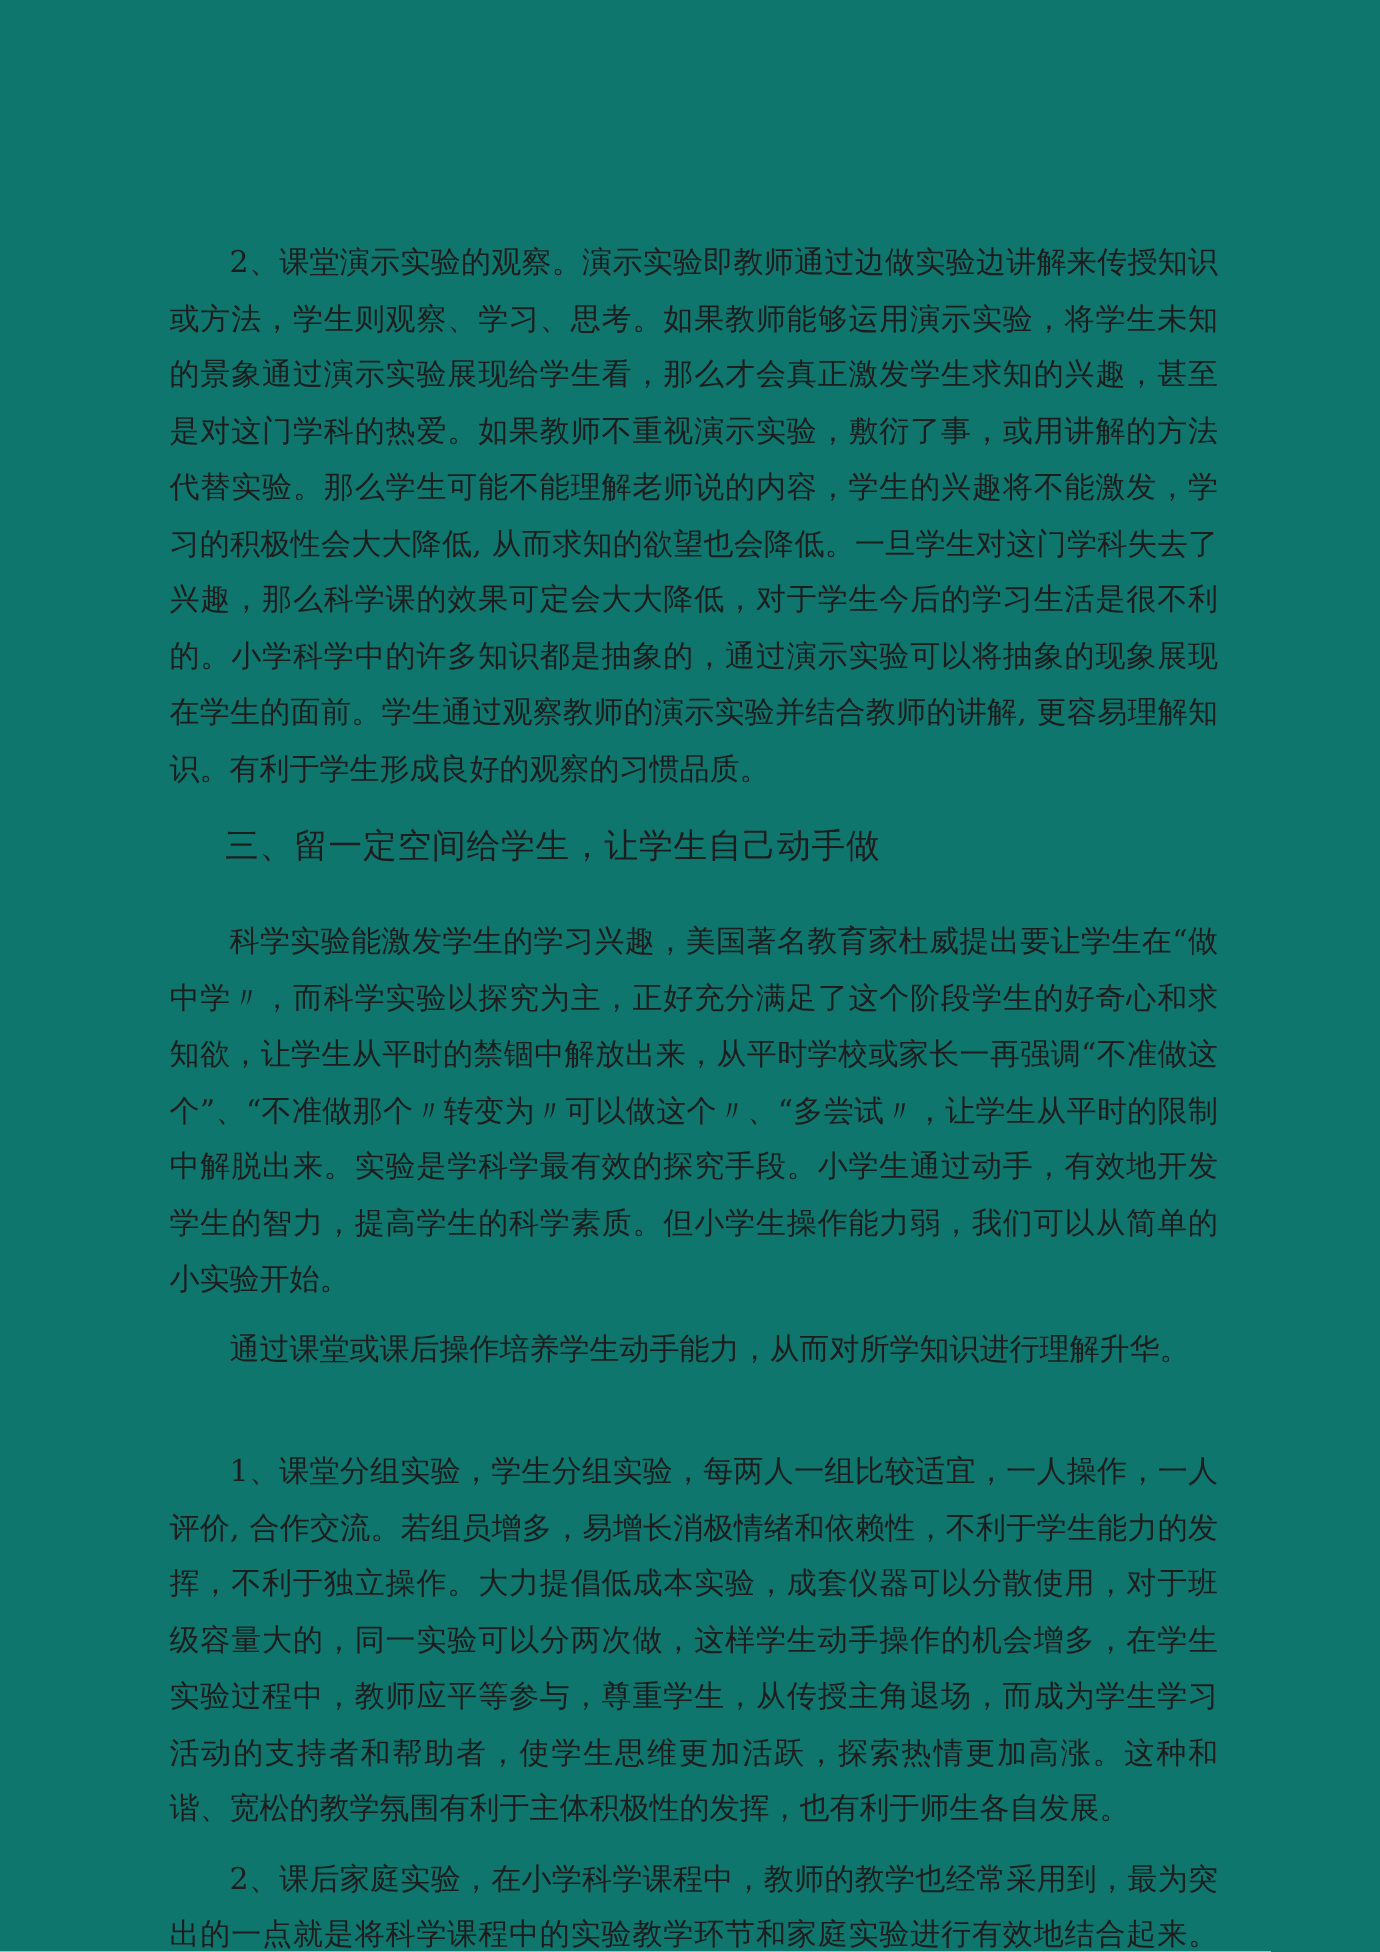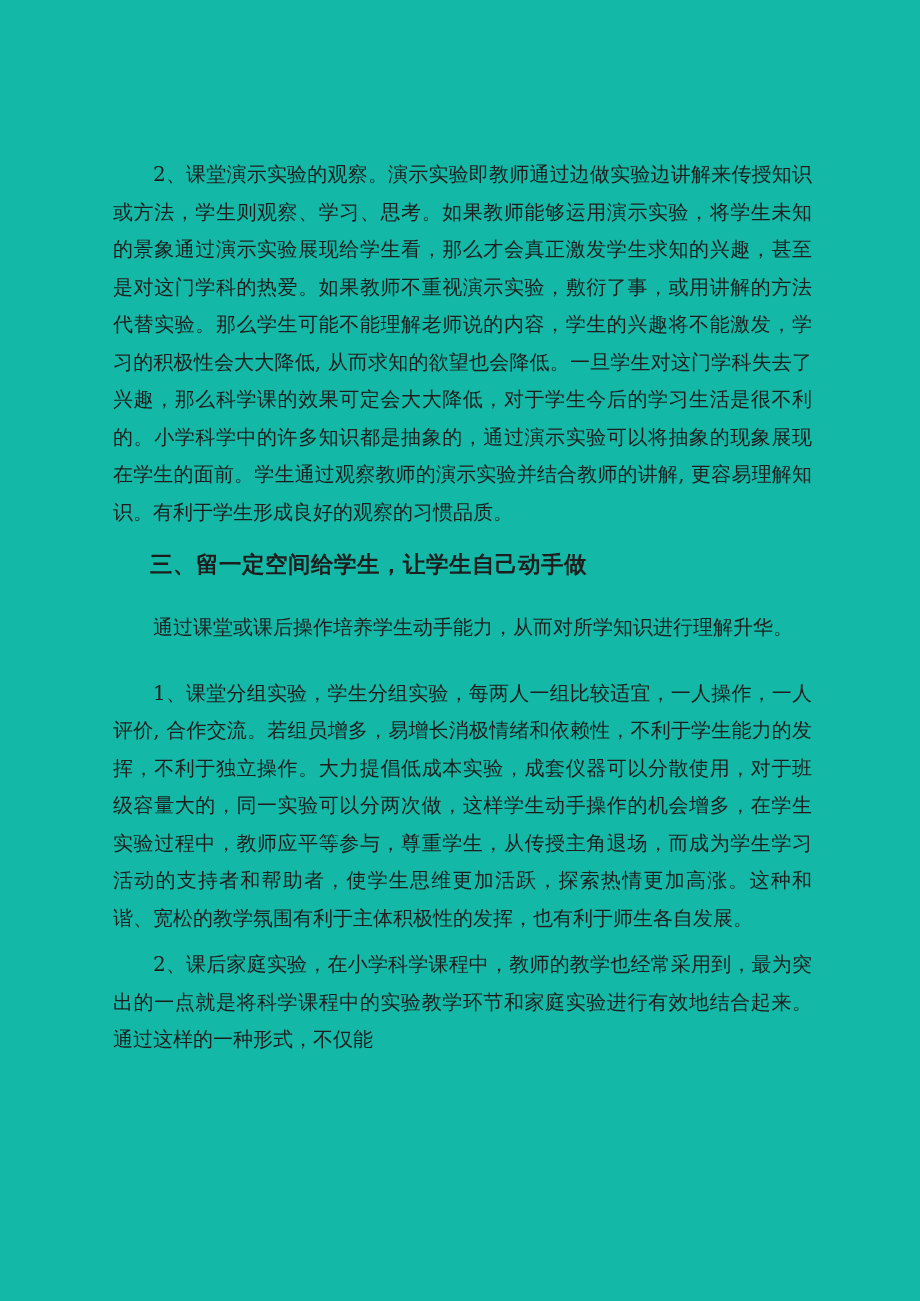--- a/index.html
+++ b/index.html
@@ -6,58 +6,59 @@
   html, body {
     margin: 0;
     padding: 0;
     background: #ffffff;
   }
   .page {
     position: relative;
     width: 920px;
     height: 1301px;
     box-sizing: border-box;
-    background: #14b8a6;
+    background: #0f766e;
     padding: 156px 108px 0 113px;
     overflow: hidden;
     font-family: "DejaVu Serif", "Liberation Serif", serif;
     color: #1d1d1d;
   }
   .para {
     margin: 0;
     font-size: 20px;
     line-height: 37.5px;
     text-align: justify;
     text-indent: 2em;
     font-weight: 400;
     word-break: break-all;
   }
   .para.b0 { margin-bottom: 16px; }
   .heading {
     margin: 0 0 28px 0;
     font-size: 22.5px;
     line-height: 34px;
-    font-weight: 700;
+    font-weight: 400;
     text-indent: 37px;
     letter-spacing: 0.5px;
   }
   .para.b2 { margin-bottom: 9px; }
-  .para.b3 { margin-bottom: 28px; }
+  .para.b3 { margin-bottom: 44px; }
   .para.b4 { margin-bottom: 9px; }
   .para.b5 { margin-bottom: 0; }
 </style>
 </head>
 <body>
 
 <div class="page">
 
   <p class="para b0">2、课堂演示实验的观察。演示实验即教师通过边做实验边讲解来传授知识或方法，学生则观察、学习、思考。如果教师能够运用演示实验，将学生未知的景象通过演示实验展现给学生看，那么才会真正激发学生求知的兴趣，甚至是对这门学科的热爱。如果教师不重视演示实验，敷衍了事，或用讲解的方法代替实验。那么学生可能不能理解老师说的内容，学生的兴趣将不能激发，学习的积极性会大大降低, 从而求知的欲望也会降低。一旦学生对这门学科失去了兴趣，那么科学课的效果可定会大大降低，对于学生今后的学习生活是很不利的。小学科学中的许多知识都是抽象的，通过演示实验可以将抽象的现象展现在学生的面前。学生通过观察教师的演示实验并结合教师的讲解, 更容易理解知识。有利于学生形成良好的观察的习惯品质。</p>
 
   <h2 class="heading">三、留一定空间给学生，让学生自己动手做</h2>
 
+  <p class="para b2">科学实验能激发学生的学习兴趣，美国著名教育家杜威提出要让学生在“做中学〃，而科学实验以探究为主，正好充分满足了这个阶段学生的好奇心和求知欲，让学生从平时的禁锢中解放出来，从平时学校或家长一再强调“不准做这个”、“不准做那个〃转变为〃可以做这个〃、“多尝试〃，让学生从平时的限制中解脱出来。实验是学科学最有效的探究手段。小学生通过动手，有效地开发学生的智力，提高学生的科学素质。但小学生操作能力弱，我们可以从简单的小实验开始。</p>
 
   <p class="para b3">通过课堂或课后操作培养学生动手能力，从而对所学知识进行理解升华。</p>
 
   <p class="para b4">1、课堂分组实验，学生分组实验，每两人一组比较适宜，一人操作，一人评价, 合作交流。若组员增多，易增长消极情绪和依赖性，不利于学生能力的发挥，不利于独立操作。大力提倡低成本实验，成套仪器可以分散使用，对于班级容量大的，同一实验可以分两次做，这样学生动手操作的机会增多，在学生实验过程中，教师应平等参与，尊重学生，从传授主角退场，而成为学生学习活动的支持者和帮助者，使学生思维更加活跃，探索热情更加高涨。这种和谐、宽松的教学氛围有利于主体积极性的发挥，也有利于师生各自发展。</p>
 
   <p class="para b5">2、课后家庭实验，在小学科学课程中，教师的教学也经常采用到，最为突出的一点就是将科学课程中的实验教学环节和家庭实验进行有效地结合起来。通过这样的一种形式，不仅能</p>
 
 </div>
 
 </body></html>

